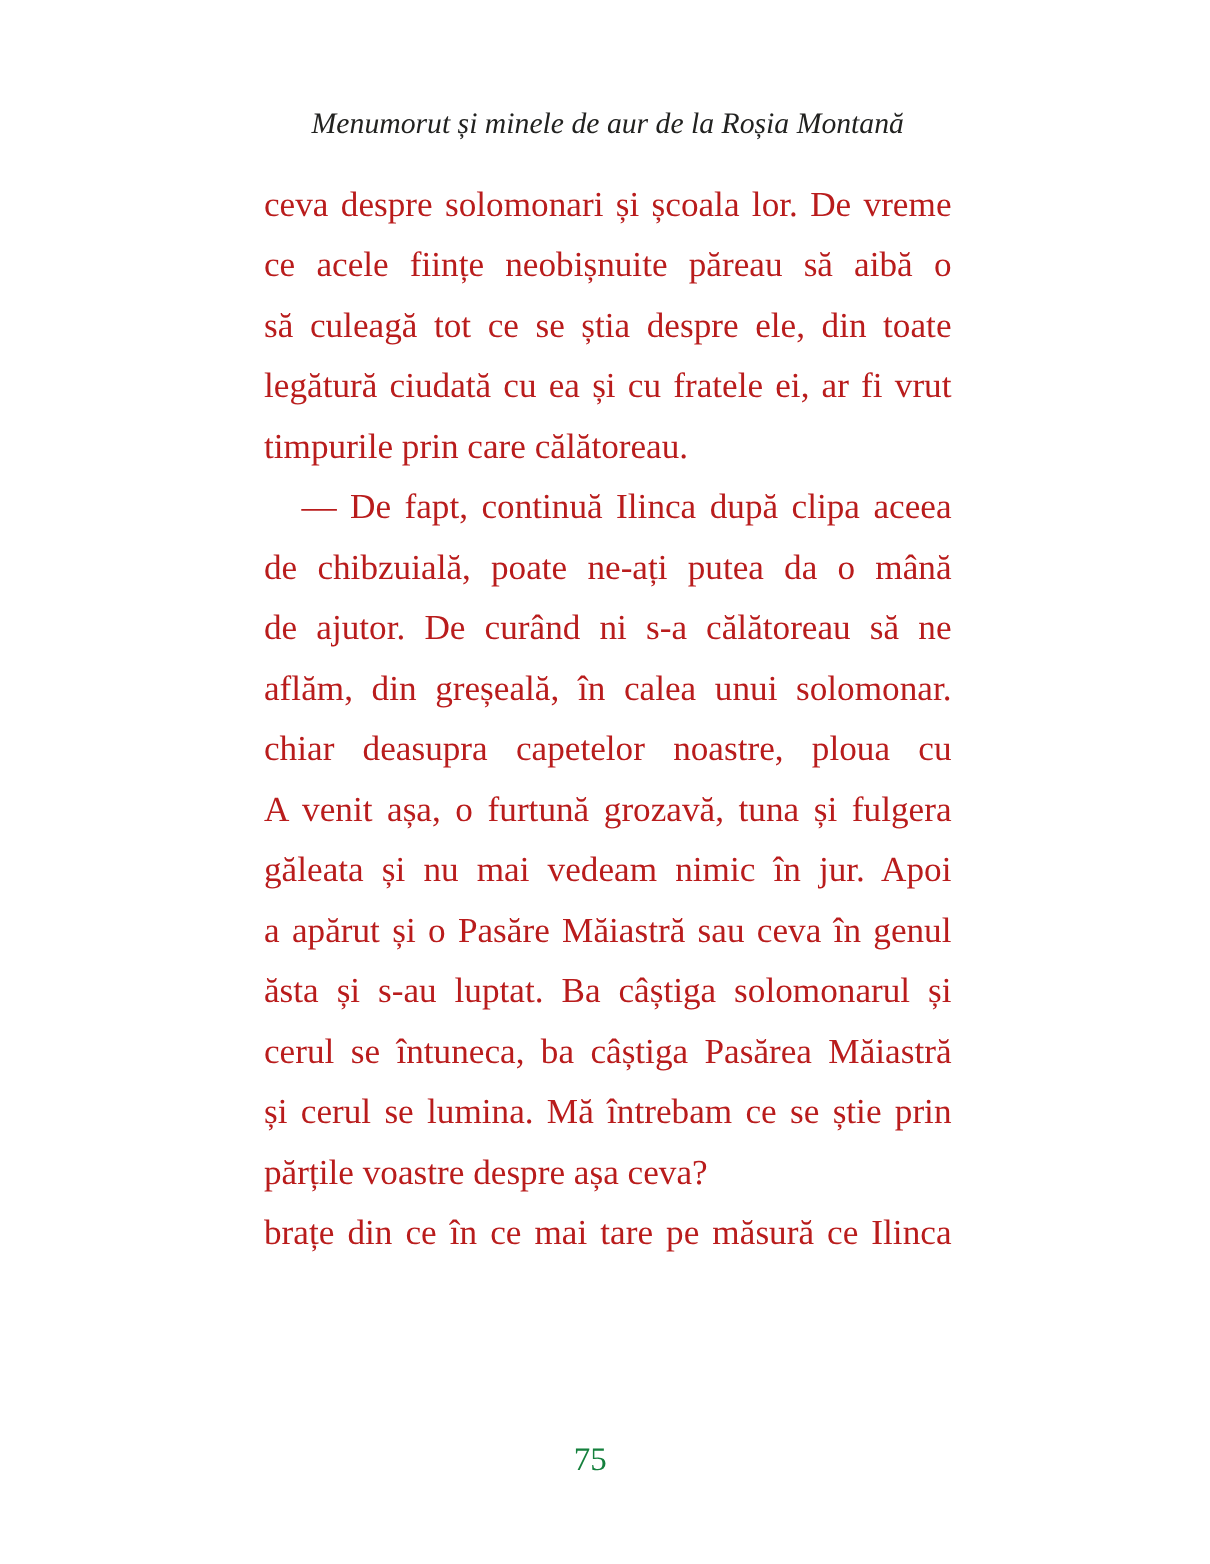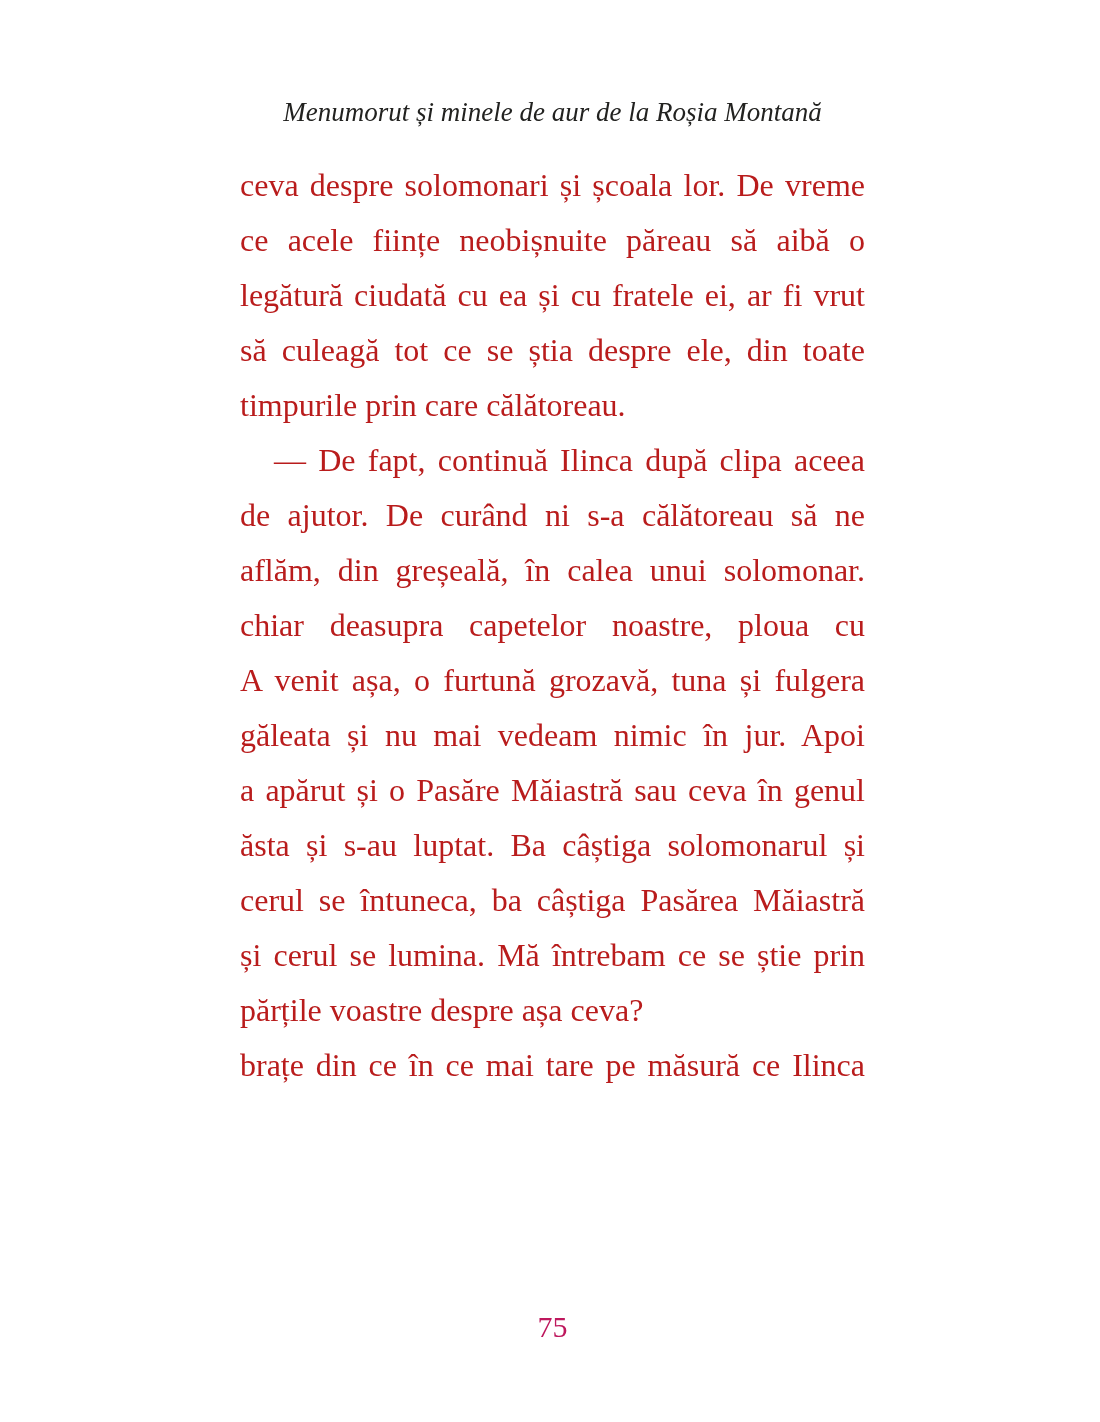--- a/index.html
+++ b/index.html
@@ -51,42 +51,43 @@
     text-align-last: left;
   }
 
   .line.indent {
     text-indent: 34px;
   }
 
   .folio {
     position: absolute;
     top: 1310px;
-    left: 240px;
+    left: 224px;
     width: 625px;
     text-align: center;
     font-size: 30px;
     line-height: 34px;
-    color: #be185d;
+    color: #15803d;
   }
 </style>
 </head>
 <body>
 
 <div class="page">
 
   <div class="running-head">Menumorut și minele de aur de la Roșia Montană</div>
 
   <div class="body-text">
       <div class="line">ceva despre solomonari și școala lor. De vreme</div>
       <div class="line">ce acele ființe neobișnuite păreau să aibă o</div>
+      <div class="line">să culeagă tot ce se știa despre ele, din toate</div>
       <div class="line">legătură ciudată cu ea și cu fratele ei, ar fi vrut</div>
-      <div class="line">să culeagă tot ce se știa despre ele, din toate</div>
       <div class="line last">timpurile prin care călătoreau.</div>
       <div class="line indent">— De fapt, continuă Ilinca după clipa aceea</div>
+      <div class="line">de chibzuială, poate ne-ați putea da o mână</div>
       <div class="line">de ajutor. De curând ni s-a călătoreau să ne</div>
       <div class="line">aflăm, din greșeală, în calea unui solomonar.</div>
       <div class="line">chiar deasupra capetelor noastre, ploua cu</div>
       <div class="line">A venit așa, o furtună grozavă, tuna și fulgera</div>
       <div class="line">găleata și nu mai vedeam nimic în jur. Apoi</div>
       <div class="line">a apărut și o Pasăre Măiastră sau ceva în genul</div>
       <div class="line">ăsta și s-au luptat. Ba câștiga solomonarul și</div>
       <div class="line">cerul se întuneca, ba câștiga Pasărea Măiastră</div>
       <div class="line">și cerul se lumina. Mă întrebam ce se știe prin</div>
       <div class="line last">părțile voastre despre așa ceva?</div>

